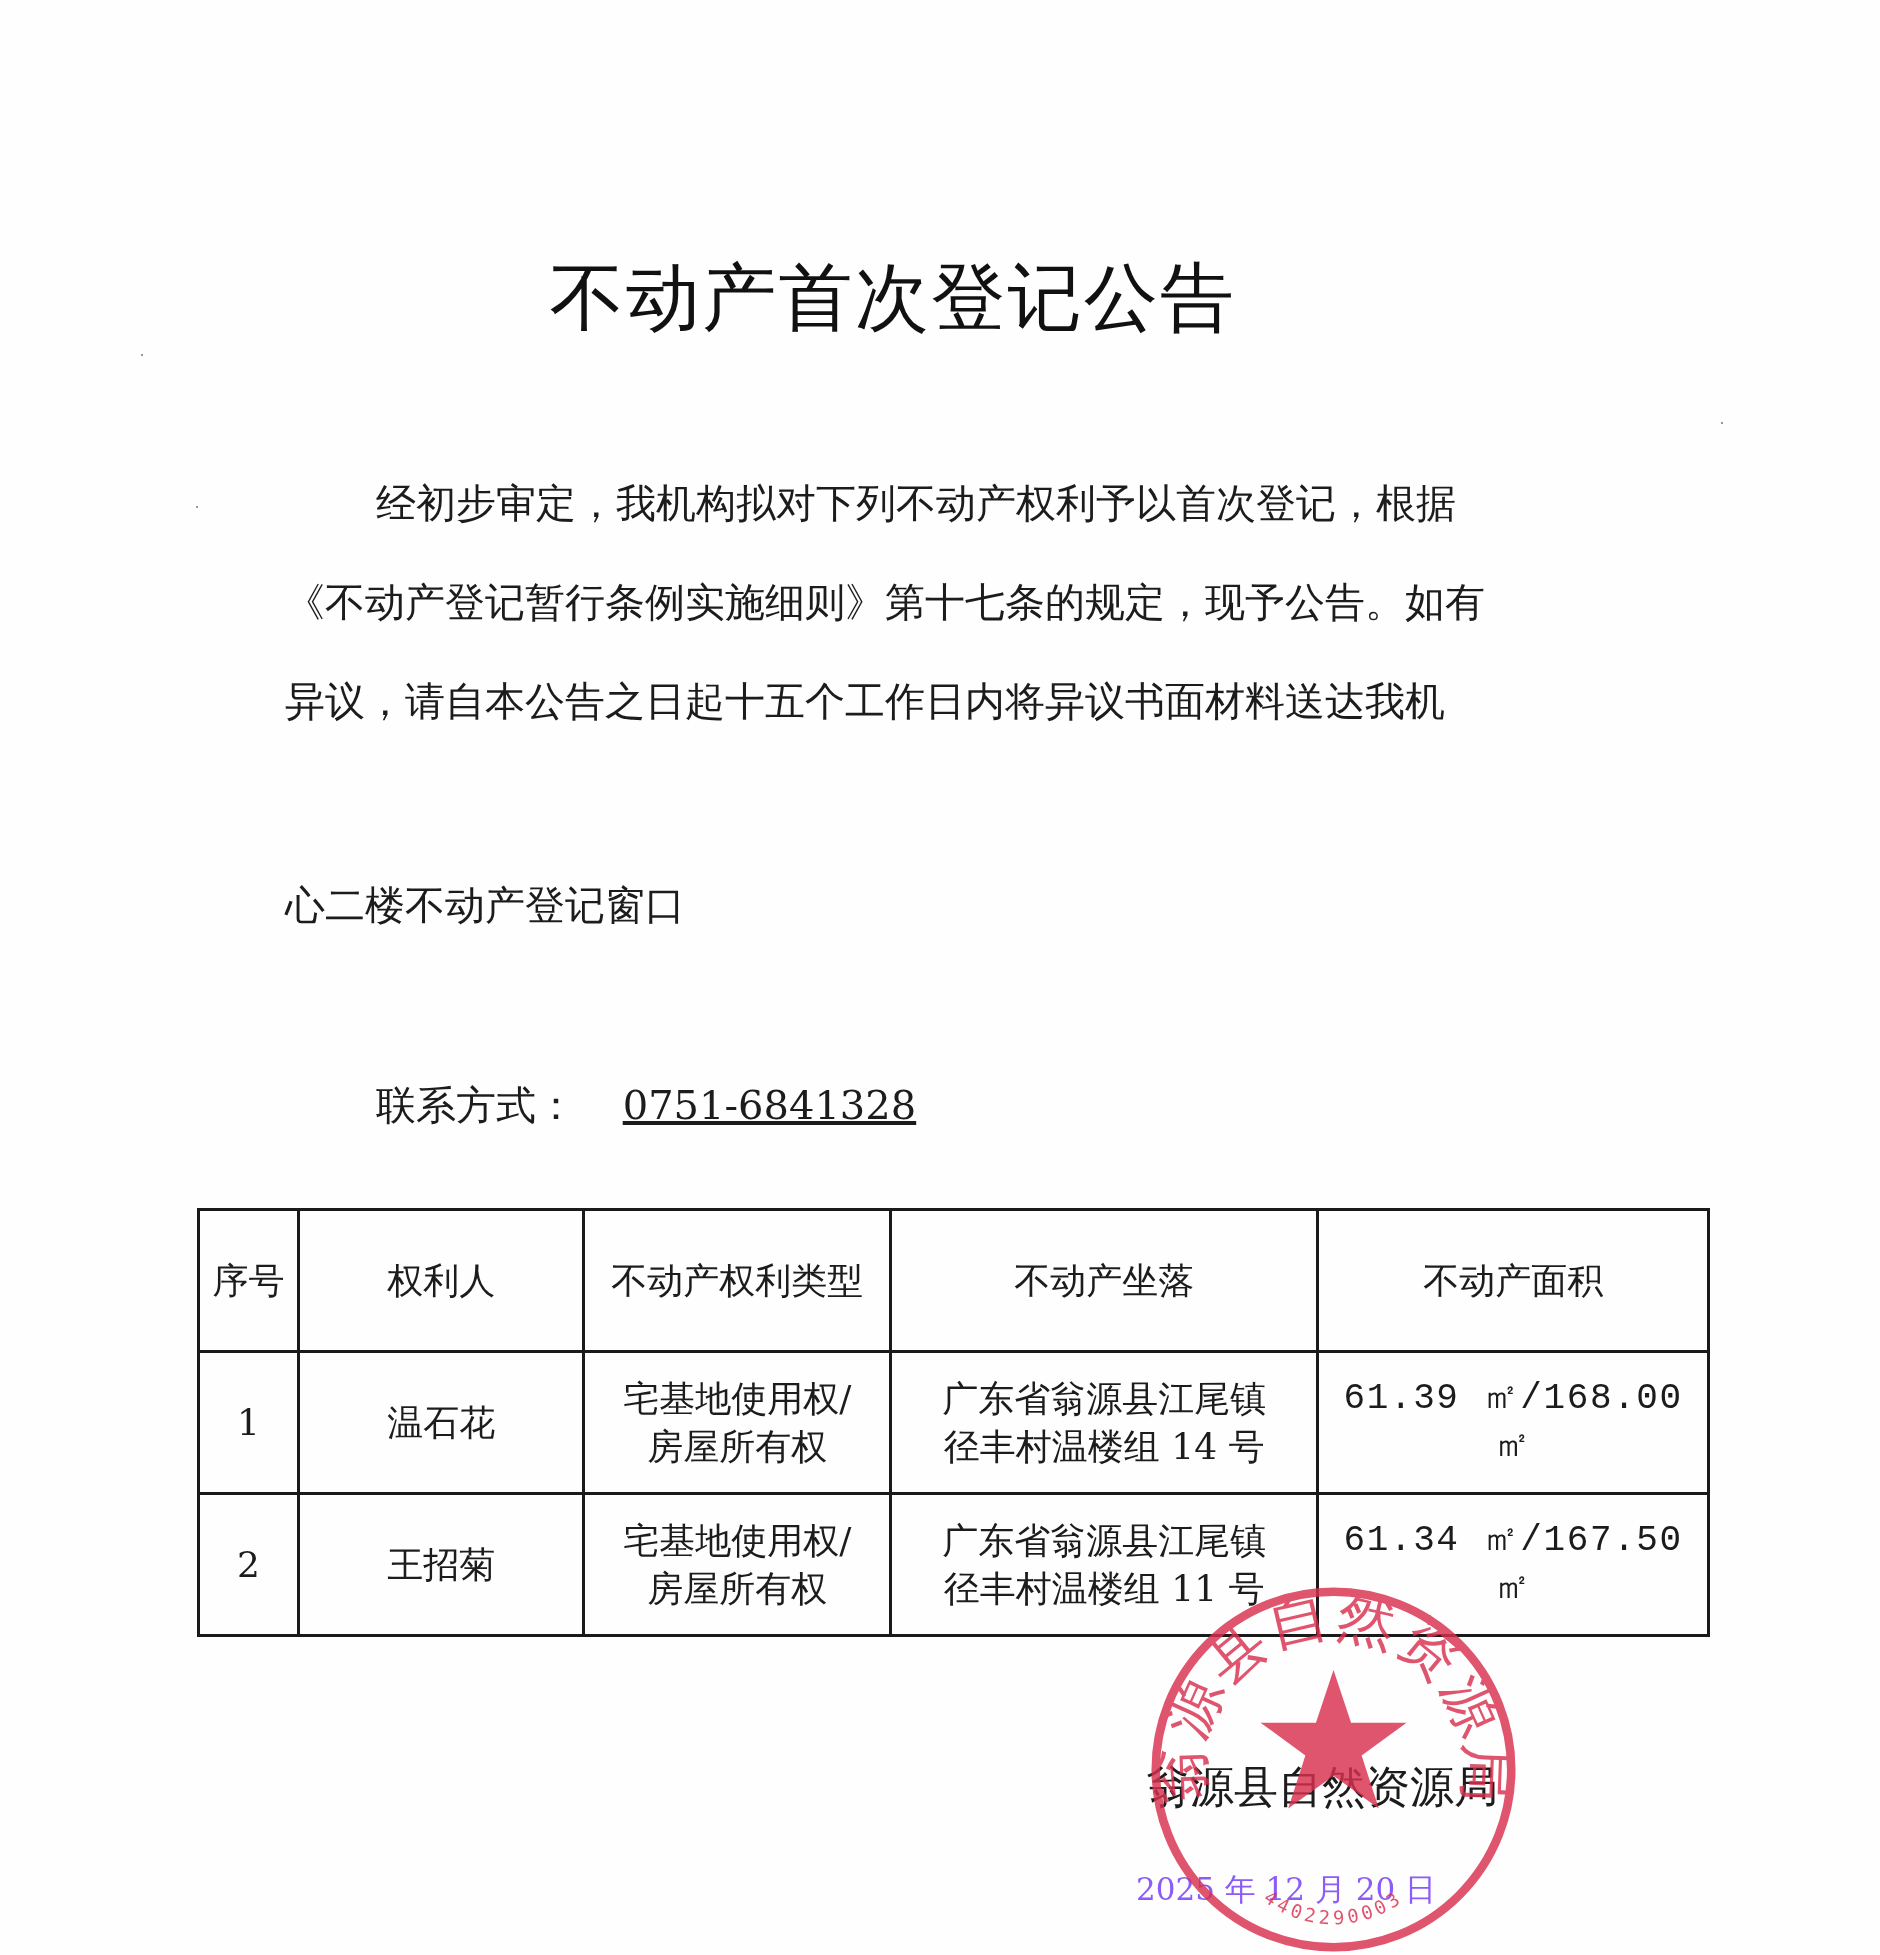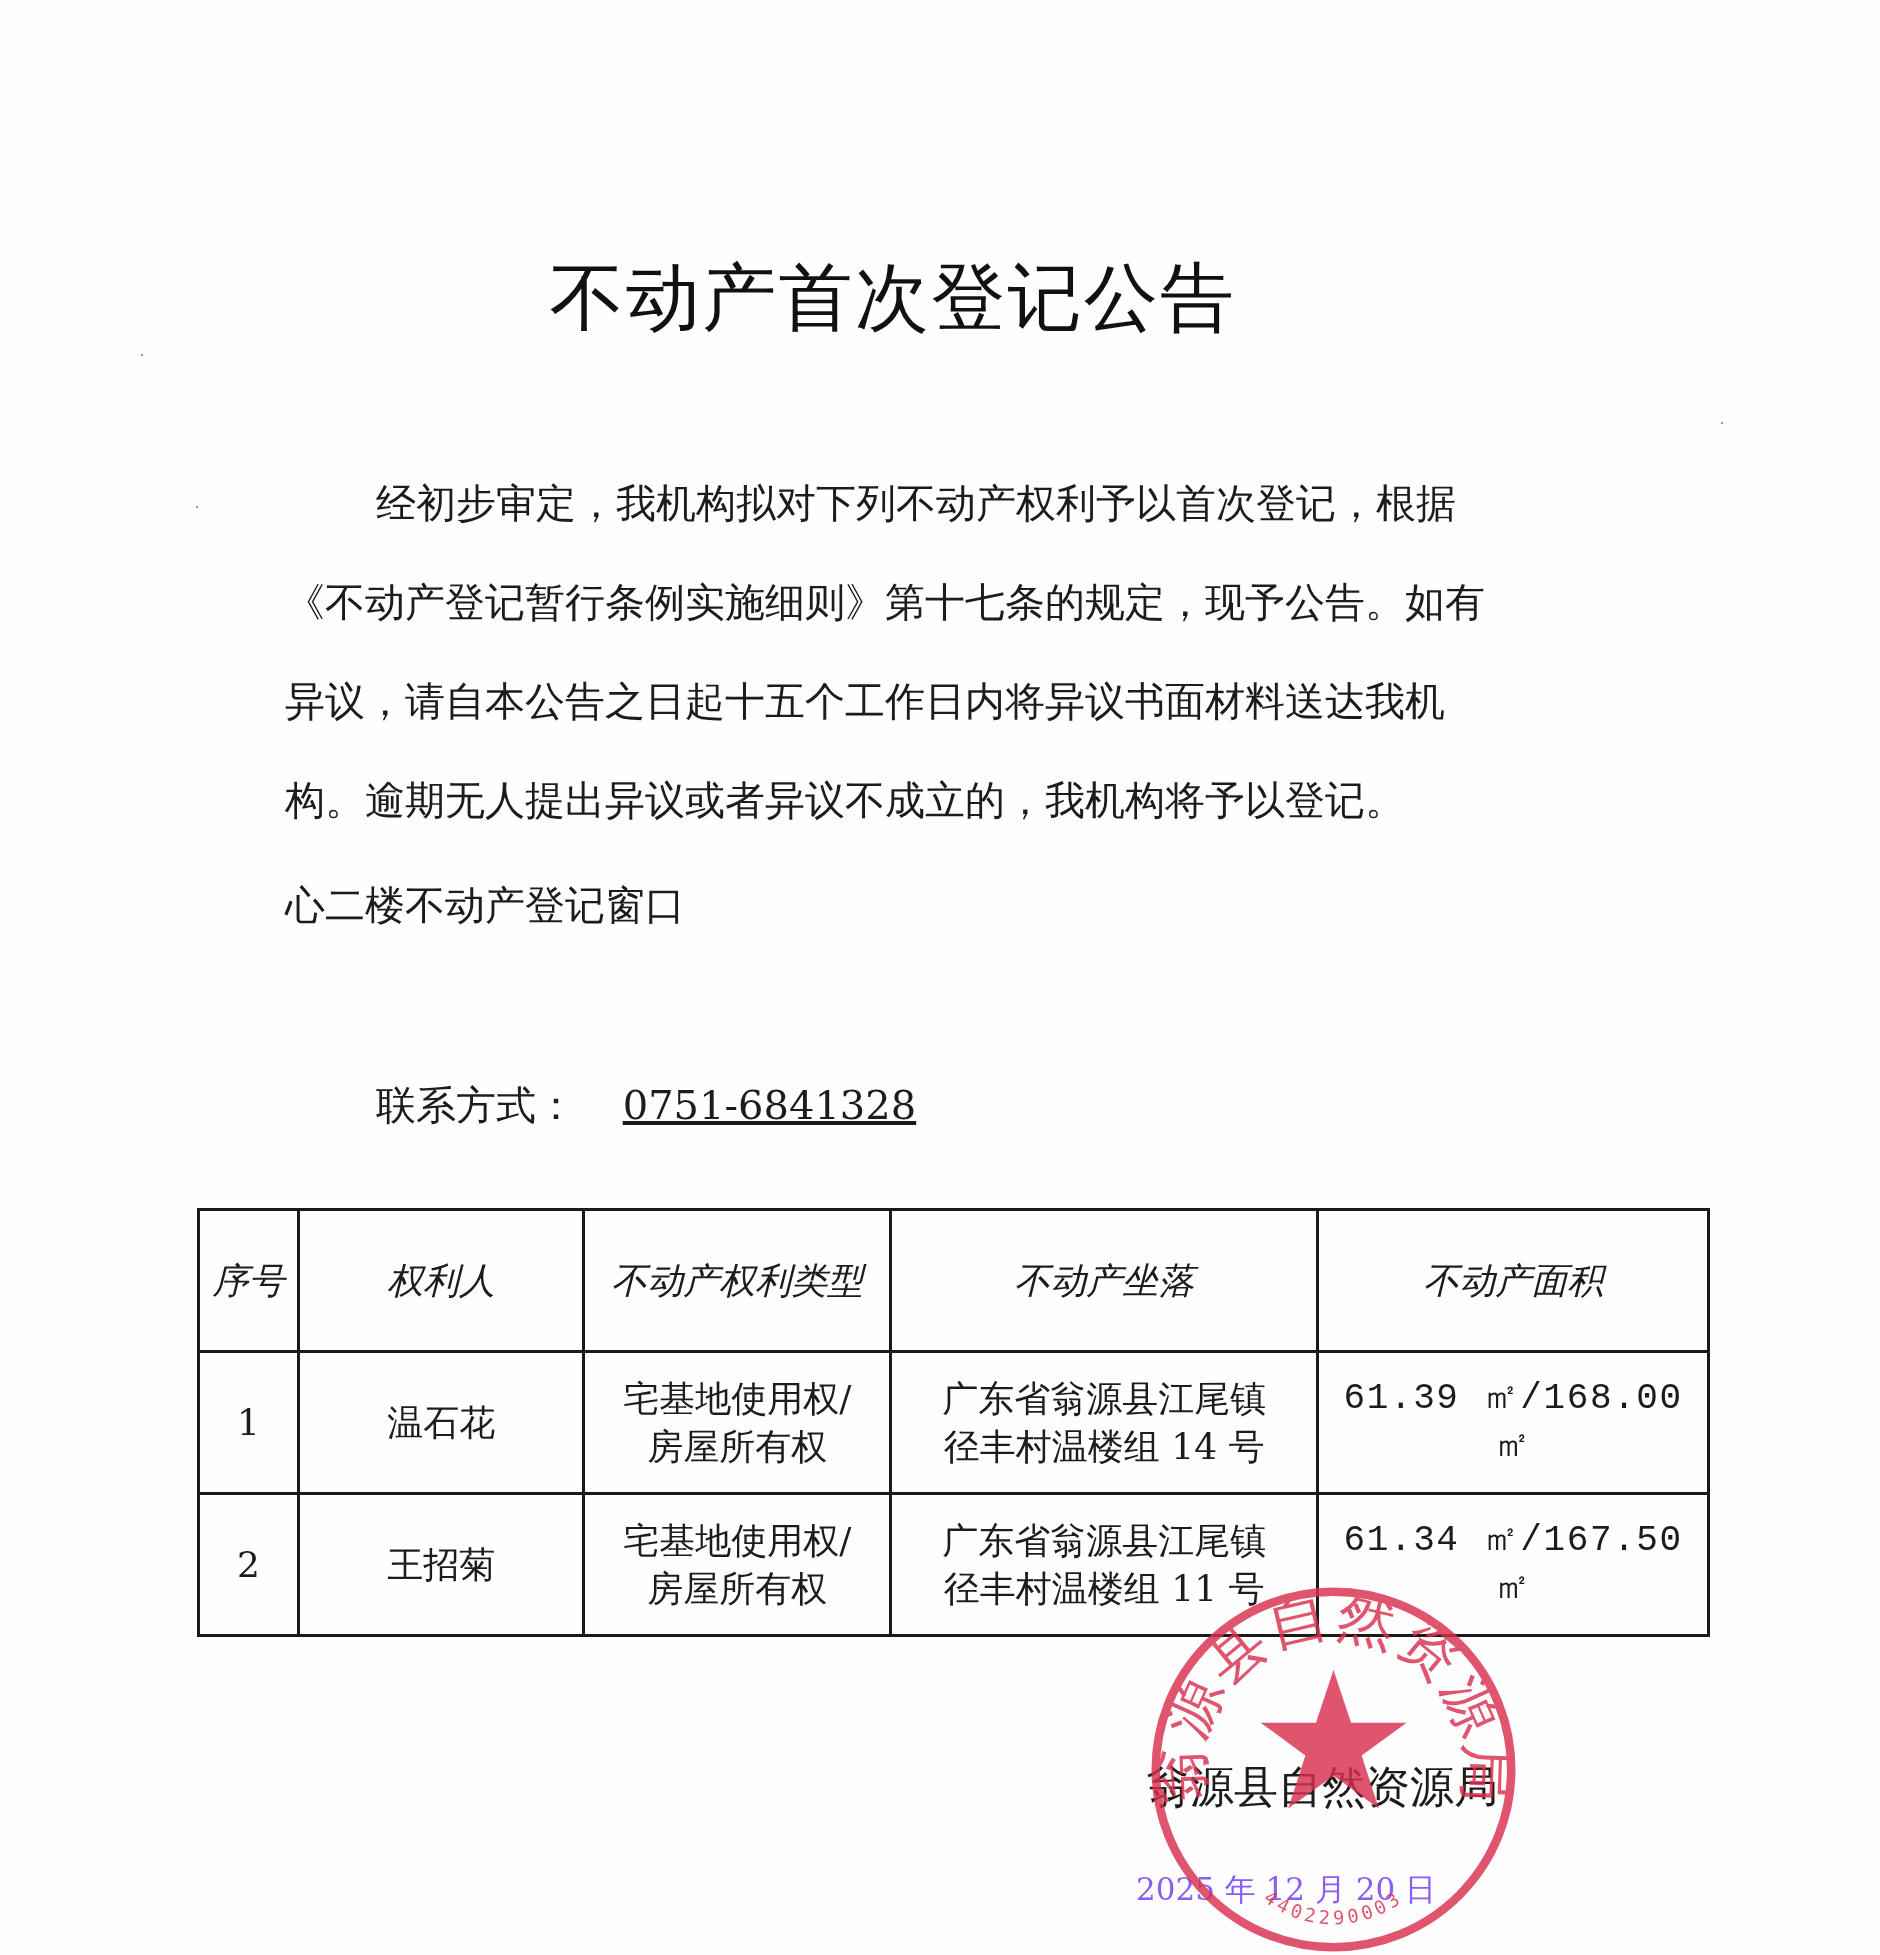--- a/index.html
+++ b/index.html
@@ -13,41 +13,40 @@
           color:#1c1c1c; text-align:justify; text-align-last:left; }
   .para .line { display:block; white-space:nowrap; }
   .indent { padding-left:91px; }
   .p1 { top:454px; }
   .p2 { top:856px; }
   .p3 { top:1056px; }
   table.reg { position:absolute; left:197px; top:1208px; width:1513px; border-collapse:collapse;
               font-size:36px; color:#1c1c1c; }
   table.reg th, table.reg td { border:3.9px solid #1a1a1a; text-align:center; vertical-align:middle;
               font-weight:normal; line-height:48px; padding:0 3.9px; }
-  table.reg th { height:139px;font-style:italic; }
+  table.reg th { height:139px; }
   table.reg td { height:139px; }
   .c1 { width:90px; } .c2 { width:279px; } .c3 { width:300px; } .c4 { width:423px; } .c5 { width:383px; }
   .area { font-family:Liberation Mono, monospace; letter-spacing:1.6px; }
   .sig { position:absolute; left:1146px; top:1748px; font-size:44px; line-height:78px; color:#1c1c1c; white-space:nowrap; }
   .date { position:absolute; left:1136px; top:1850px; font-size:31px; line-height:78px; color:#8b5cf6; white-space:nowrap; }
   .stamp { position:absolute; left:1146px; top:1582px; width:375px; height:375px; opacity:0.82; pointer-events:none; }
   .speck { position:absolute; width:2px; height:2px; background:#777; border-radius:50%; }
 </style>
 </head>
 <body>
 
 <div class="page">
 
   <div class="title">不动产首次登记公告</div>
 
   <div class="para p1">
     <span class="line indent">经初步审定，我机构拟对下列不动产权利予以首次登记，根据</span>
     <span class="line">《不动产登记暂行条例实施细则》第十七条的规定，现予公告。如有</span>
     <span class="line">异议，请自本公告之日起十五个工作日内将异议书面材料送达我机</span>
-    <span class="line">构。逾期无人提出异议或者异议不成立的，我机构将予以登记。</span>
   </div>
 
   <div class="para p2">
     <span class="line">心二楼不动产登记窗口</span>
   </div>
 
   <div class="para p3">
     <span class="line indent">
       <span>联系方式：</span>
       <span style="margin-left:34px;text-decoration:underline;">0751-6841328</span>

